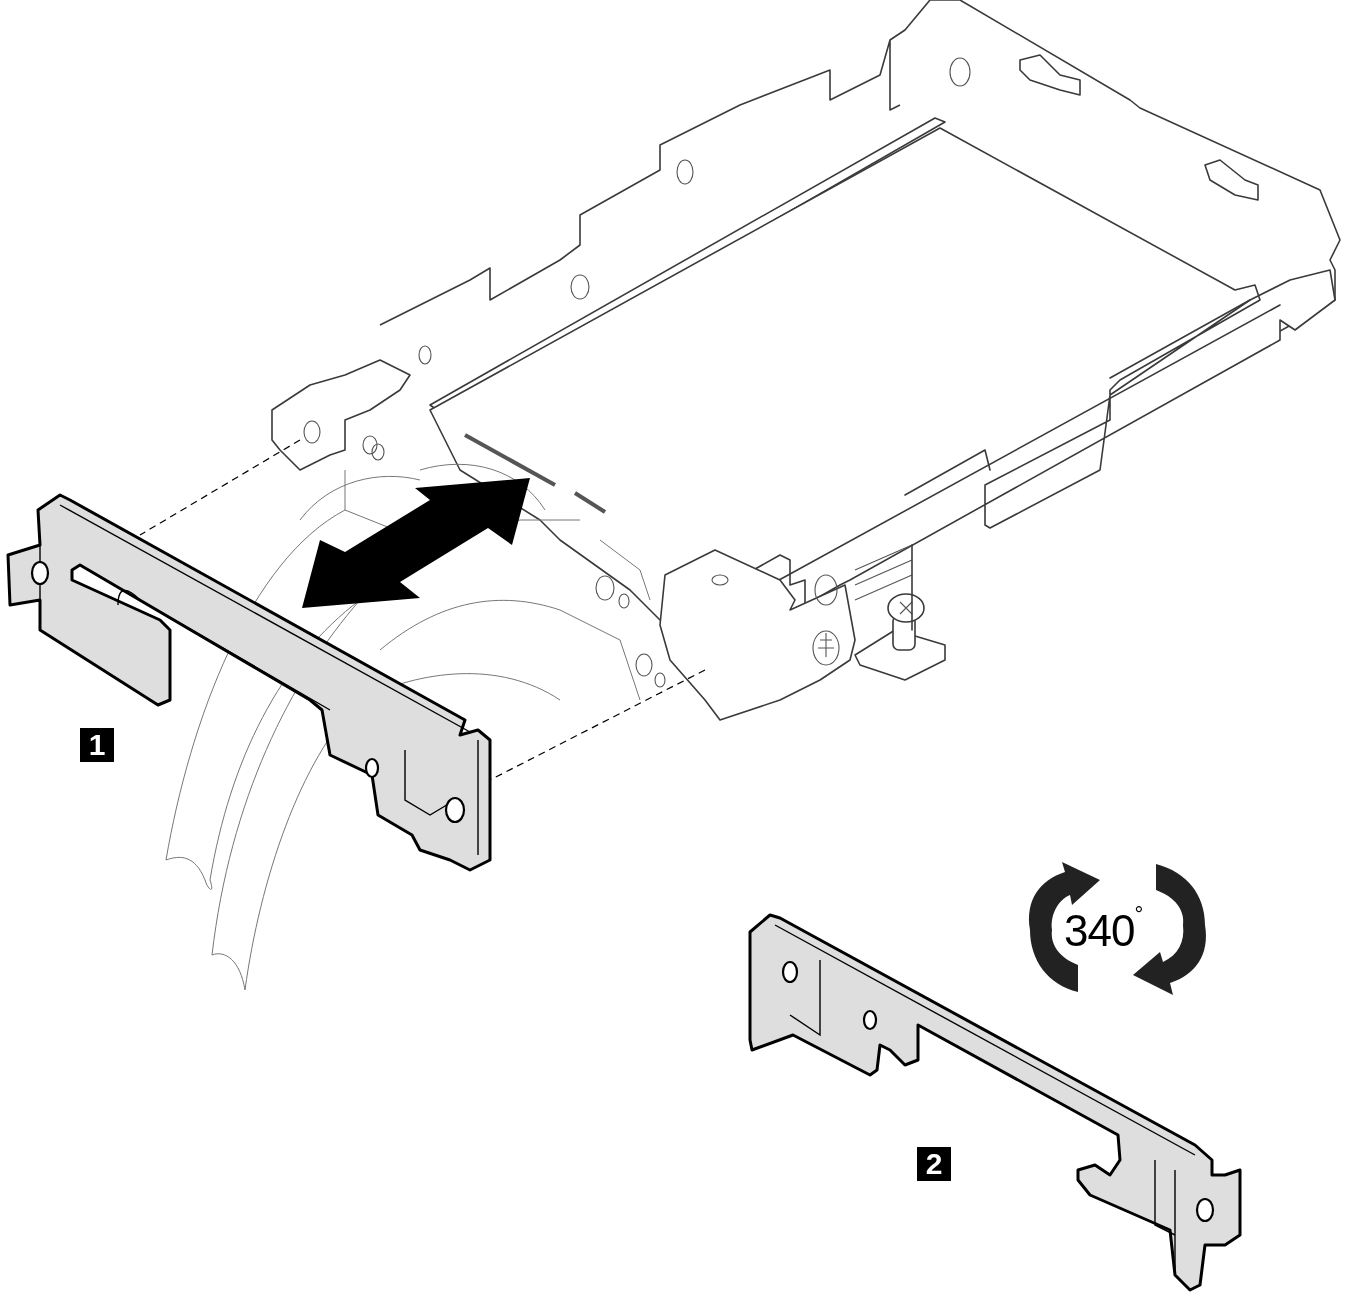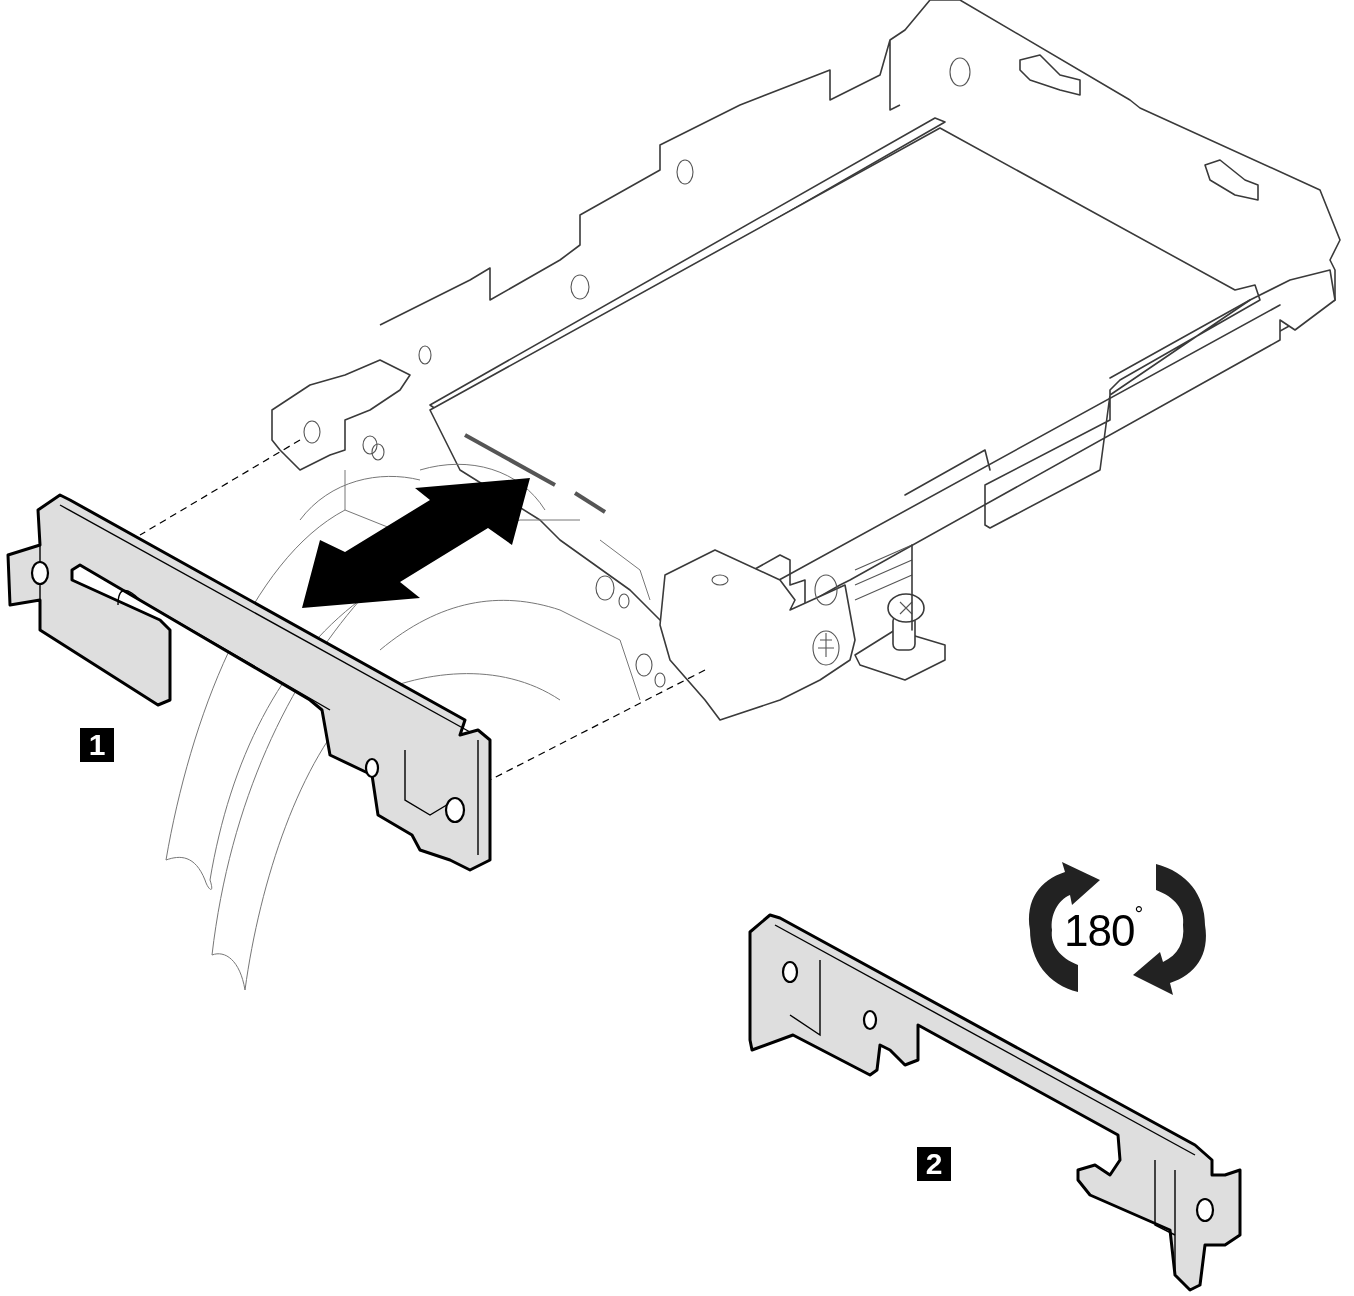--- a/index.html
+++ b/index.html
@@ -122,14 +122,14 @@
   </g>
 </svg>
 
 <div class="callout-box" style="left:80px; top:728px;">
   <span>1</span>
 </div>
 <div class="callout-box" style="left:917px; top:1147px;">
   <span>2</span>
 </div>
 <div class="rot-label" style="left:1064px; top:906px;">
-  <span>180</span><sup>°</sup>
+  <span>340</span><sup>°</sup>
 </div>
 
 </body></html>

